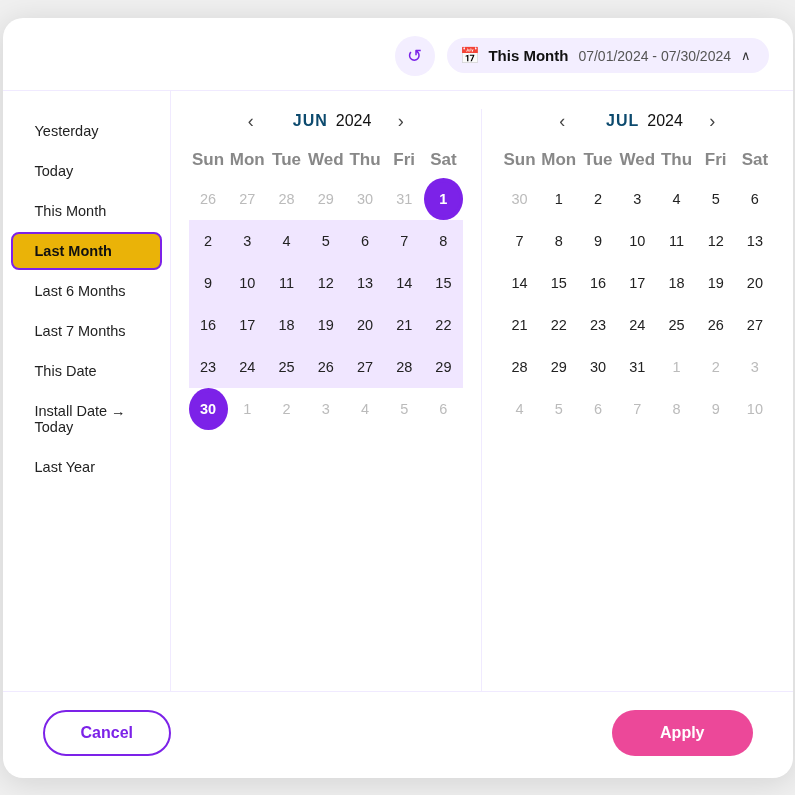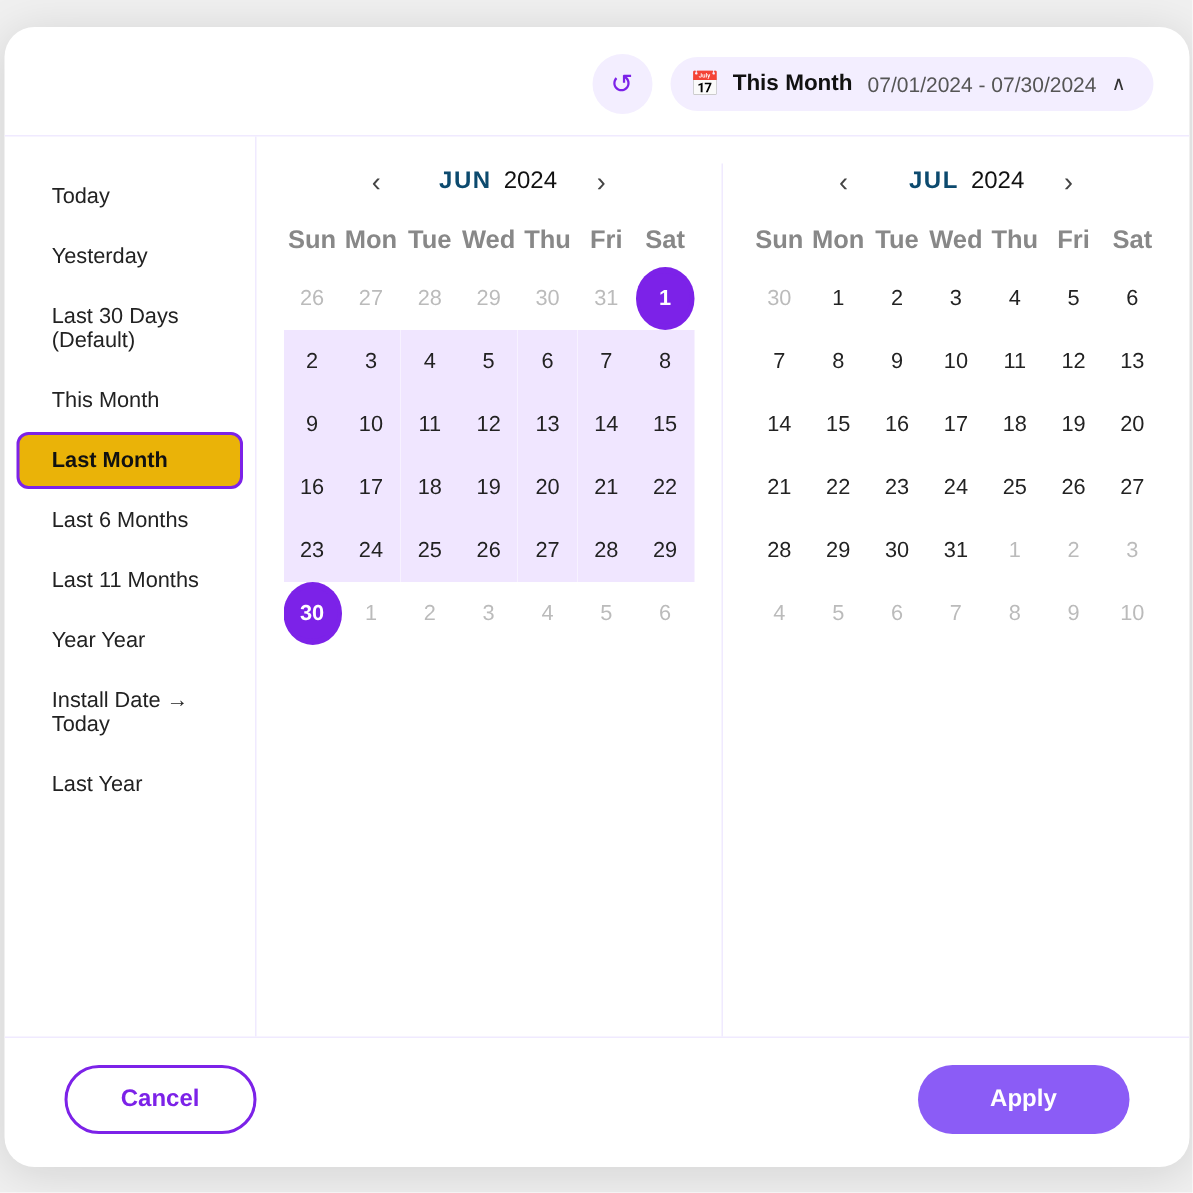--- a/index.html
+++ b/index.html
@@ -223,21 +223,21 @@
       background: #fff;
       border: 2px solid #7c22e8;
       color: #7c22e8;
       border-radius: 50px;
       padding: 12px 36px;
       font-size: 16px;
       font-weight: 600;
       cursor: pointer;
     }
     .apply-btn {
-      background: #8b5cf6;
+      background: #ec4899;
       border: none;
       color: #fff;
       border-radius: 50px;
       padding: 14px 48px;
       font-size: 16px;
       font-weight: 700;
       cursor: pointer;
     }
   </style>
 </head>
@@ -253,28 +253,27 @@
       <span class="cal-icon">📅</span>
       <span class="label">This Month</span>
       <span class="dates">07/01/2024 - 07/30/2024</span>
       <span class="chevron">∧</span>
     </button>
   </div>
 
   <div class="picker-body">
 
     <div class="sidebar" id="sidebar">
+        <div class="sidebar-item">Yesterday</div>
         <div class="sidebar-item">Today</div>
-        <div class="sidebar-item">Yesterday</div>
-        <div class="sidebar-item">Last 30 Days (Default)</div>
         <div class="sidebar-item">This Month</div>
         <div class="sidebar-item active">Last Month</div>
         <div class="sidebar-item">Last 6 Months</div>
-        <div class="sidebar-item">Last 11 Months</div>
-        <div class="sidebar-item">Year Year</div>
+        <div class="sidebar-item">Last 7 Months</div>
+        <div class="sidebar-item">This Date</div>
         <div class="sidebar-item">Install Date → Today</div>
         <div class="sidebar-item">Last Year</div>
       </div>
 
     <div class="calendars-area">
 
       <div class="calendar" id="cal-left">
           <div class="cal-header">
             <button class="cal-nav">‹</button>
             <span class="cal-month">JUN</span>

